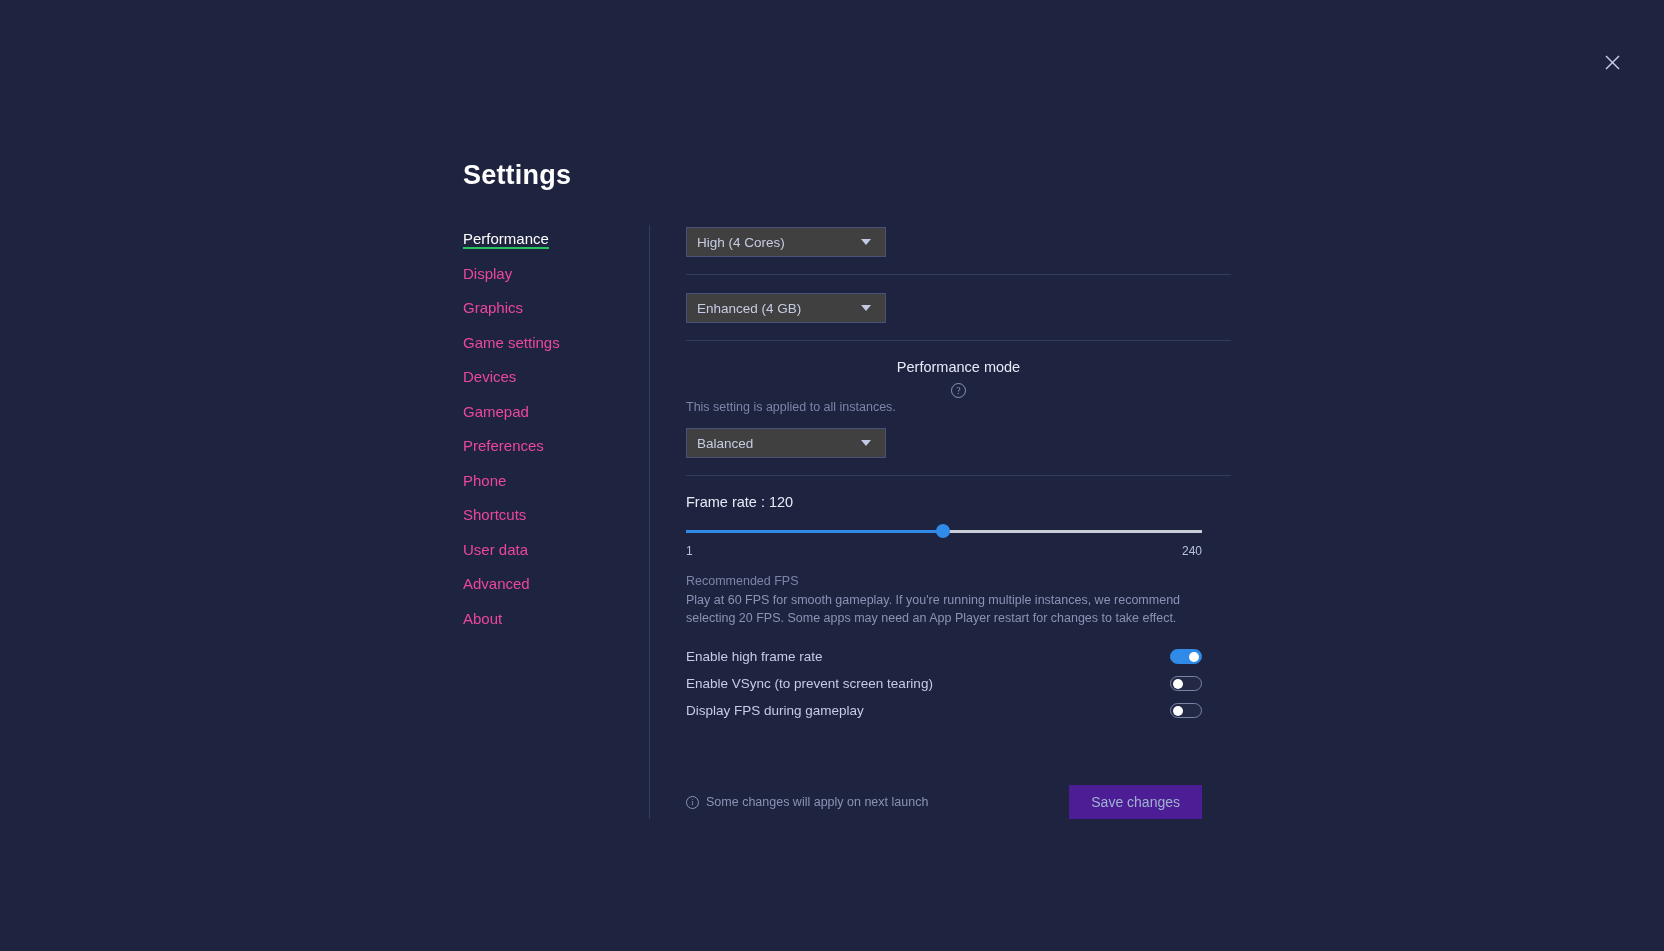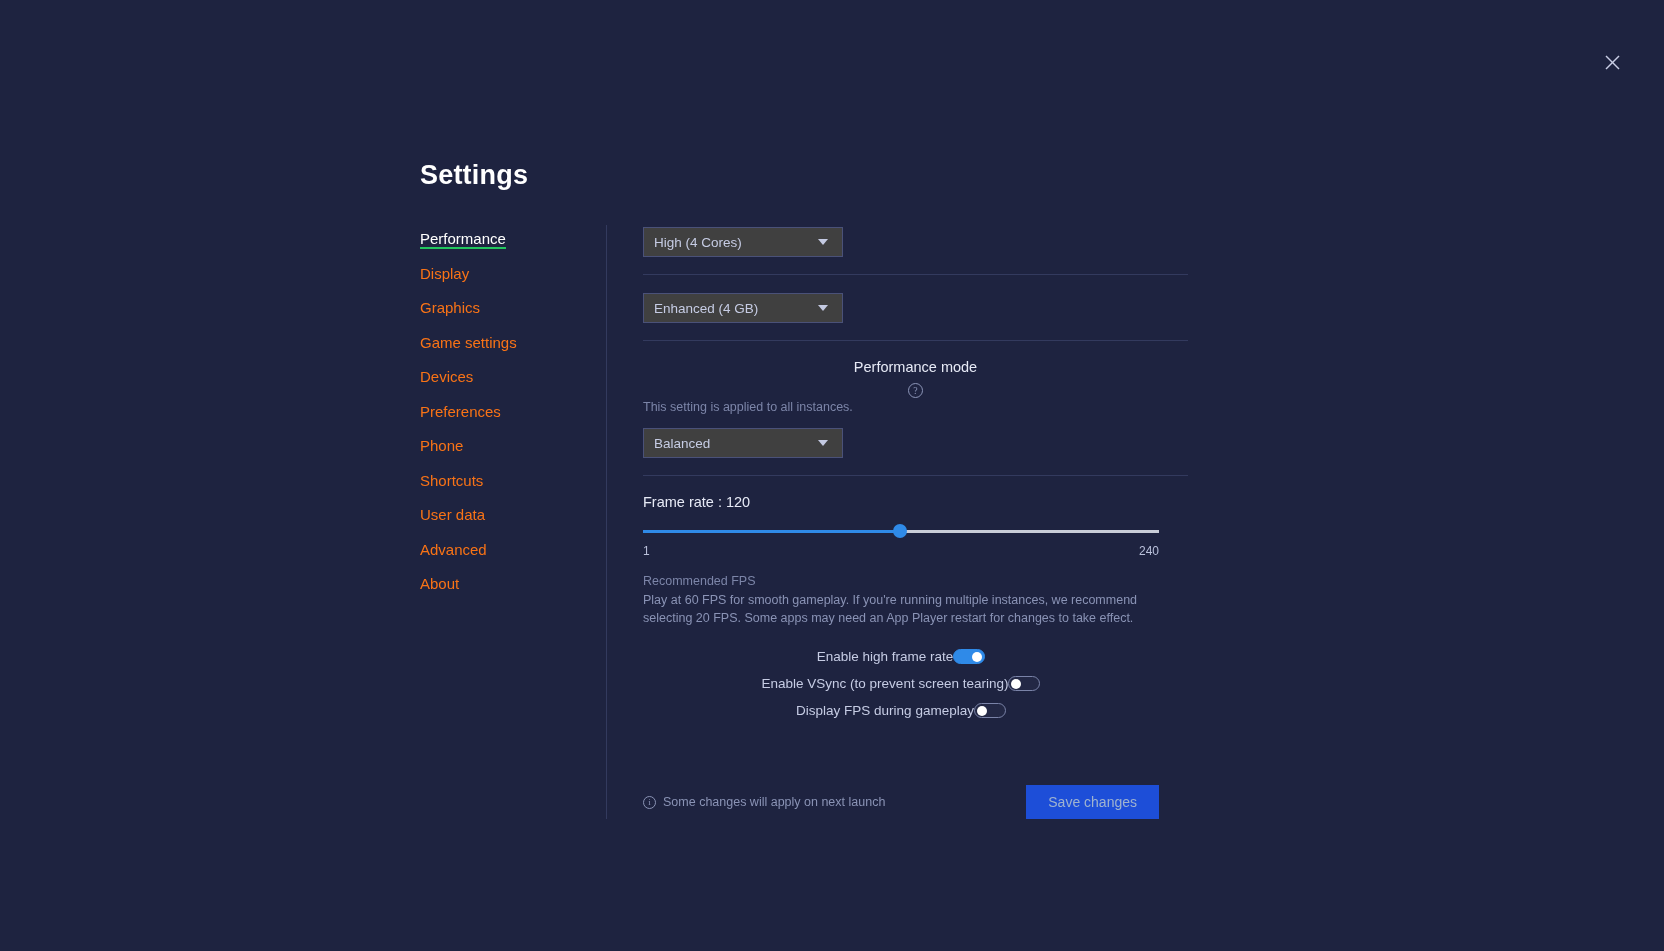--- a/index.html
+++ b/index.html
@@ -29,21 +29,21 @@
     display: flex;
     align-items: center;
     justify-content: center;
     cursor: pointer;
   }
   .close-btn svg { display: block; }
 
   
   .dialog {
     position: absolute;
-    left: 420px;
+    left: 463px;
     top: 160px;
     width: 768px;
   }
 
   .page-title {
     font-size: 27px;
     font-weight: bold;
     color: #ffffff;
     letter-spacing: 0.2px;
     margin-bottom: 34px;
@@ -56,21 +56,21 @@
 
   
   .sidebar {
     width: 186px;
     flex: 0 0 186px;
     padding-top: 6px;
   }
 
   .nav-item {
     font-size: 15px;
-    color: #f97316;
+    color: #ec4899;
     padding: 0 0 1px 0;
     margin-bottom: 16.5px;
     cursor: pointer;
     display: inline-block;
     width: auto;
     border-bottom: 2px solid transparent;
   }
   .nav-row { line-height: 1; }
 
   .nav-item.active {
@@ -219,21 +219,21 @@
     line-height: 1.45;
     width: 510px;
   }
 
   
   .toggle-list { margin-top: 16px; }
 
   .toggle-row {
     display: flex;
     align-items: center;
-    justify-content: center;
+    justify-content: space-between;
     width: 516px;
     height: 27px;
     margin-bottom: 0px;
   }
   .toggle-label {
     font-size: 13.5px;
     color: #c6cce4;
   }
   .switch {
     position: relative;
@@ -276,21 +276,21 @@
     height: 13px;
     border: 1px solid #8a93b5;
     border-radius: 50%;
     font-size: 9px;
     line-height: 11px;
     text-align: center;
     color: #8a93b5;
     font-family: "Liberation Serif", serif;
   }
   .save-btn {
-    background: #1d4ed8;
+    background: #4c1d95;
     color: #9fb3cf;
     border: none;
     font-size: 14px;
     font-family: "Liberation Sans", sans-serif;
     padding: 9px 22px;
     cursor: pointer;
   }
 </style>
 </head>
 <body>
@@ -309,20 +309,21 @@
     <div class="page-title">Settings</div>
 
     <div class="body-row">
 
       <div class="sidebar">
         <div class="nav-row"><span class="nav-item active">Performance</span></div>
         <div class="nav-row"><span class="nav-item">Display</span></div>
         <div class="nav-row"><span class="nav-item">Graphics</span></div>
         <div class="nav-row"><span class="nav-item">Game settings</span></div>
         <div class="nav-row"><span class="nav-item">Devices</span></div>
+        <div class="nav-row"><span class="nav-item">Gamepad</span></div>
         <div class="nav-row"><span class="nav-item">Preferences</span></div>
         <div class="nav-row"><span class="nav-item">Phone</span></div>
         <div class="nav-row"><span class="nav-item">Shortcuts</span></div>
         <div class="nav-row"><span class="nav-item">User data</span></div>
         <div class="nav-row"><span class="nav-item">Advanced</span></div>
         <div class="nav-row"><span class="nav-item">About</span></div>
       </div>
 
       <div class="v-divider"></div>
 

